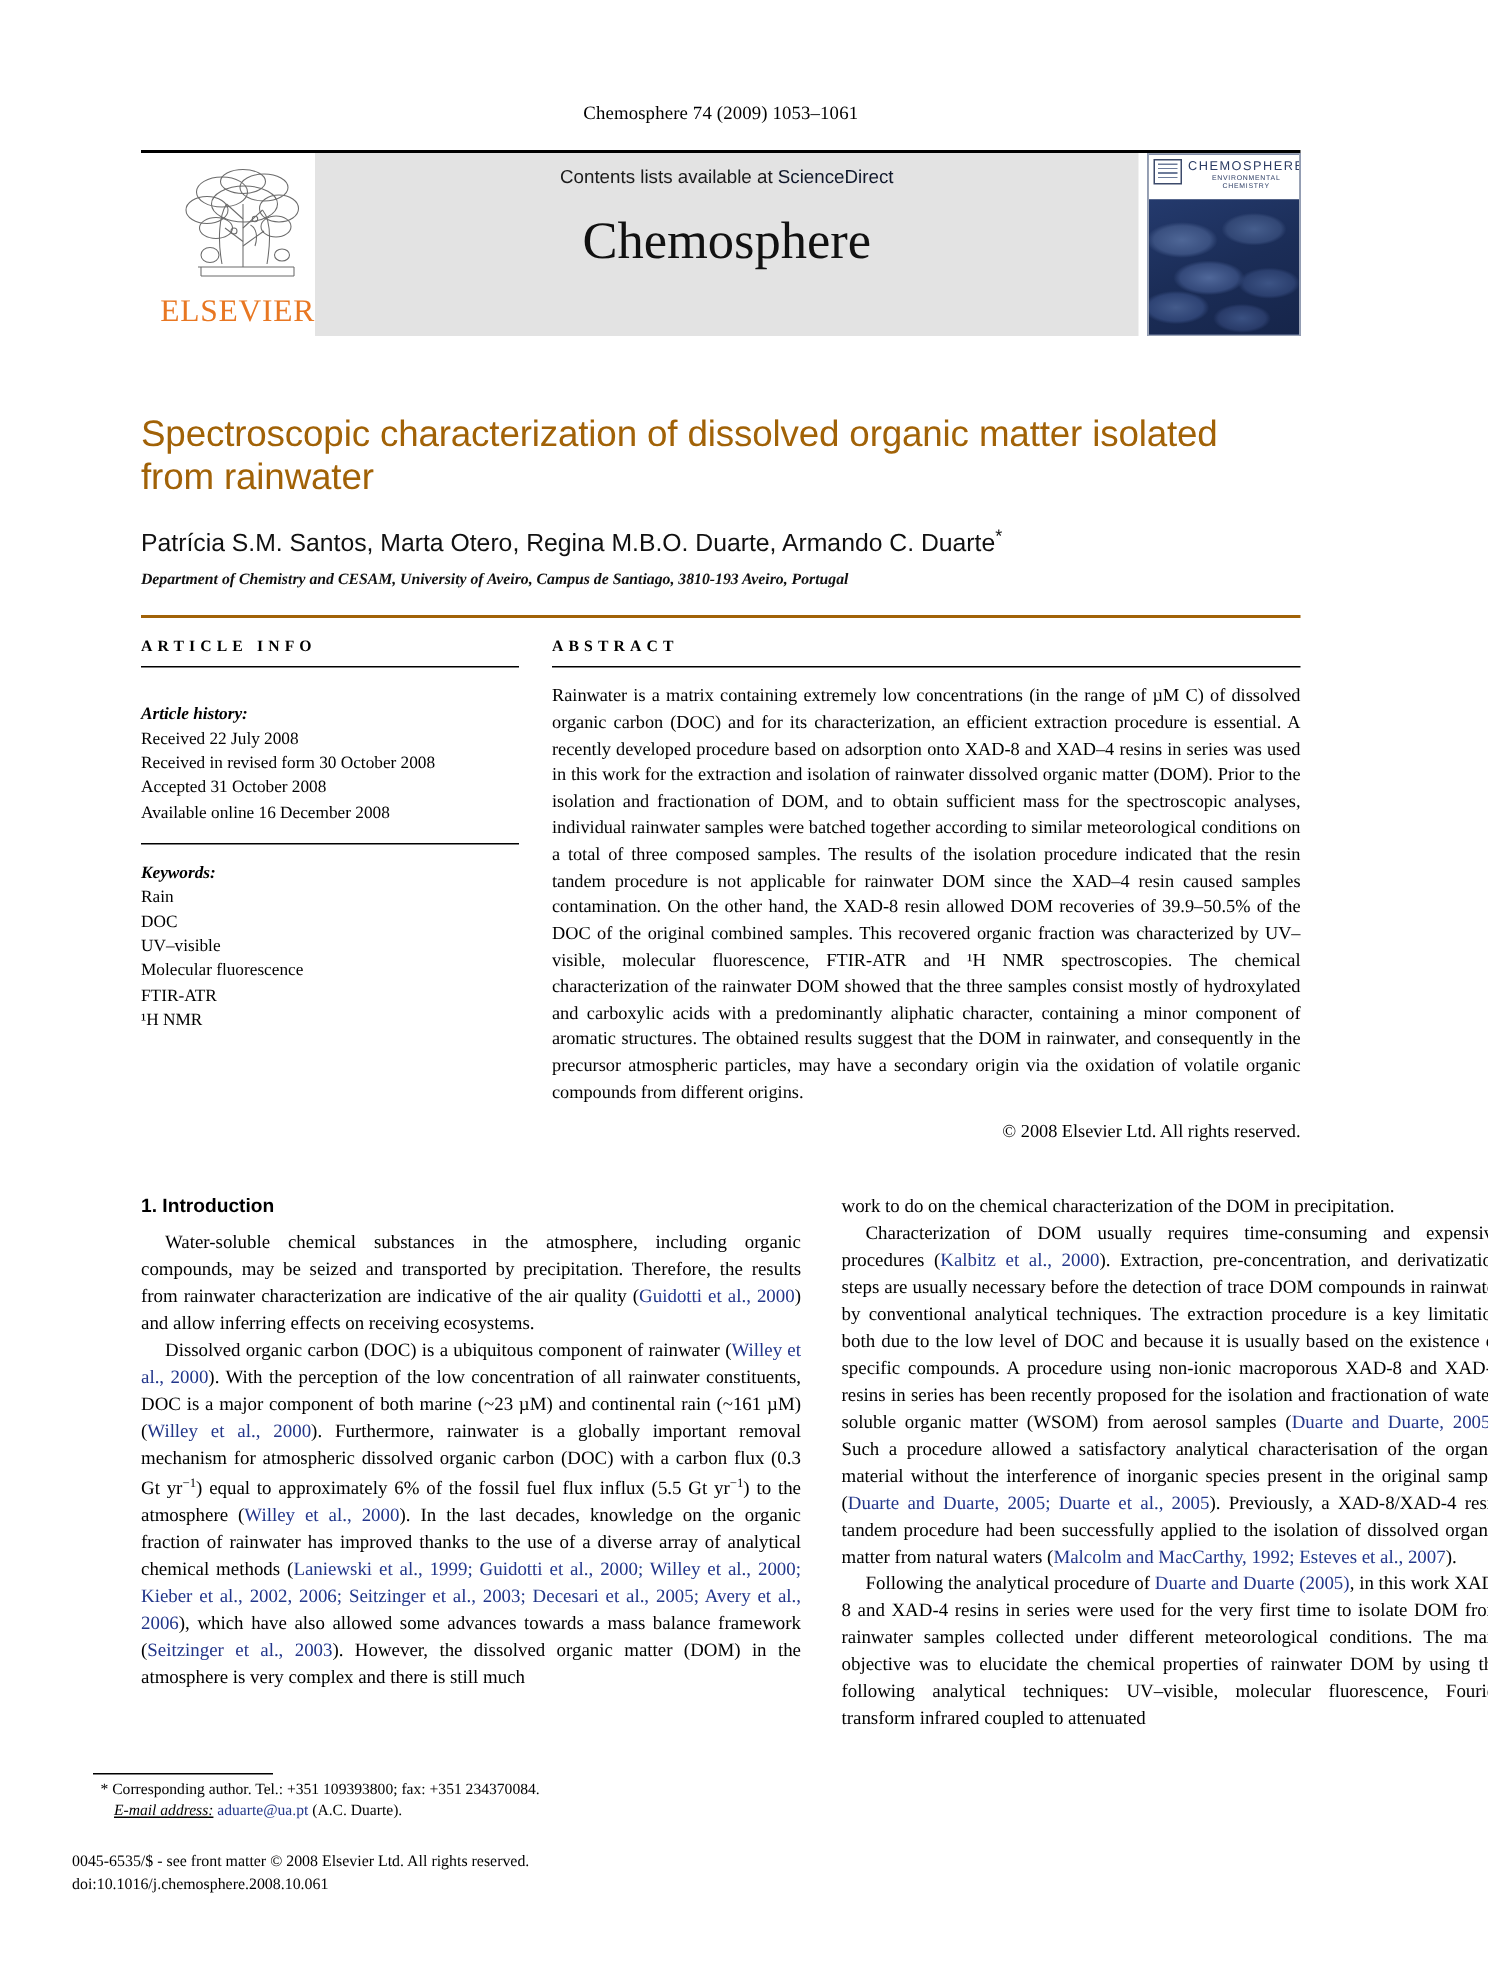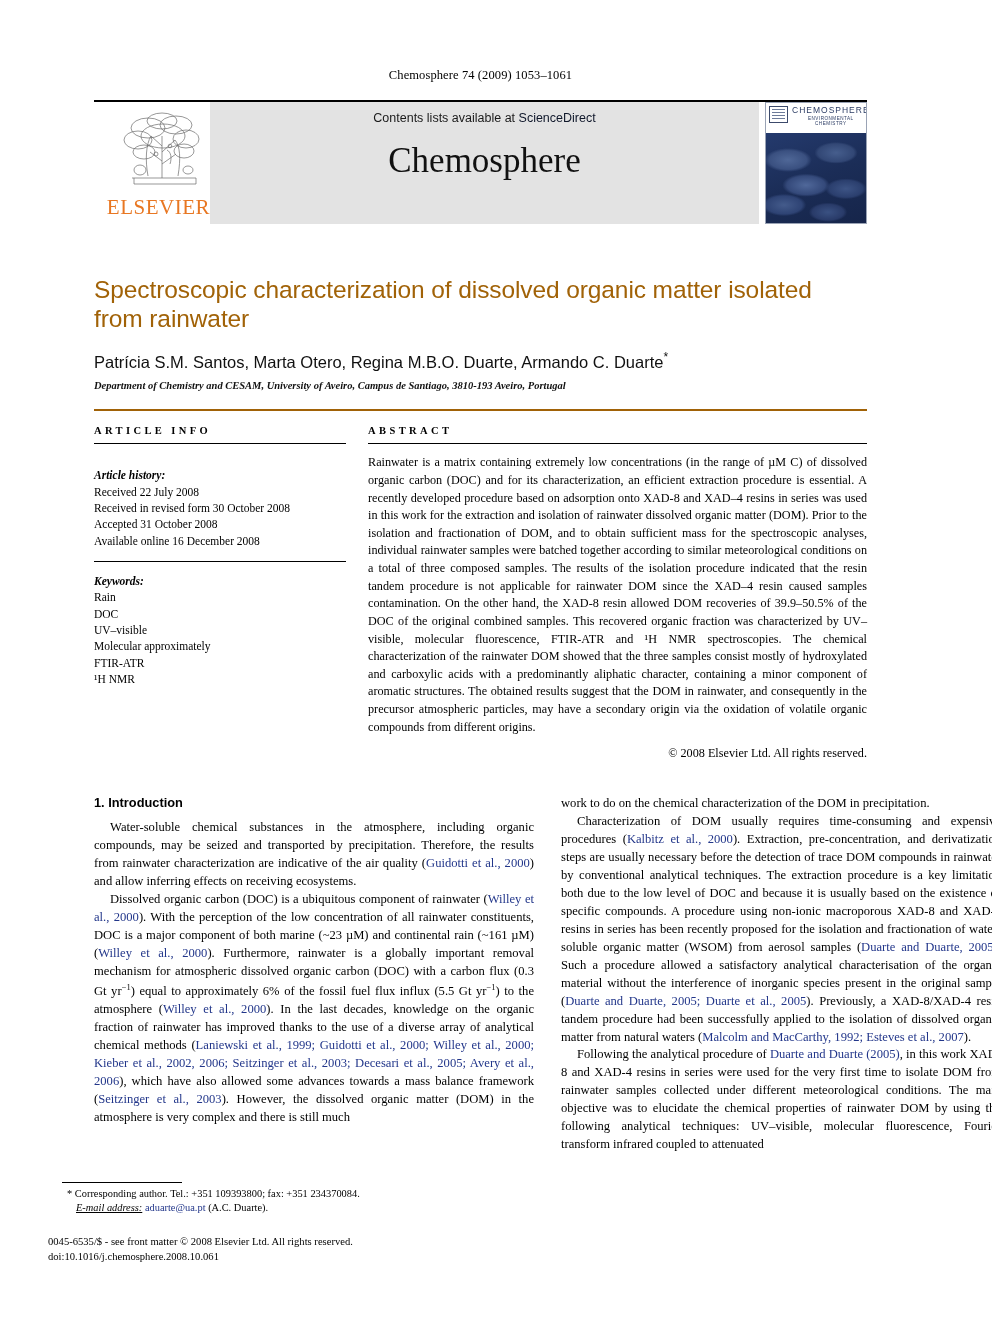--- a/index.html
+++ b/index.html
@@ -339,21 +339,21 @@
         <div>Received in revised form 30 October 2008</div>
         <div>Accepted 31 October 2008</div>
         <div>Available online 16 December 2008</div>
       </div>
 
       <div class="info-group keywords">
         <div class="info-label">Keywords:</div>
         <div>Rain</div>
         <div>DOC</div>
         <div>UV–visible</div>
-        <div>Molecular approximately</div>
+        <div>Molecular fluorescence</div>
         <div>FTIR-ATR</div>
         <div>¹H NMR</div>
       </div>
     </div>
 
     <div class="col-abstract">
       <div class="sec-head">ABSTRACT</div>
       <div class="rule"></div>
       <div class="abstract-body">Rainwater is a matrix containing extremely low concentrations (in the range of µM C) of dissolved organic carbon (DOC) and for its characterization, an efficient extraction procedure is essential. A recently developed procedure based on adsorption onto XAD-8 and XAD–4 resins in series was used in this work for the extraction and isolation of rainwater dissolved organic matter (DOM). Prior to the isolation and fractionation of DOM, and to obtain sufficient mass for the spectroscopic analyses, individual rainwater samples were batched together according to similar meteorological conditions on a total of three composed samples. The results of the isolation procedure indicated that the resin tandem procedure is not applicable for rainwater DOM since the XAD–4 resin caused samples contamination. On the other hand, the XAD-8 resin allowed DOM recoveries of 39.9–50.5% of the DOC of the original combined samples. This recovered organic fraction was characterized by UV–visible, molecular fluorescence, FTIR-ATR and ¹H NMR spectroscopies. The chemical characterization of the rainwater DOM showed that the three samples consist mostly of hydroxylated and carboxylic acids with a predominantly aliphatic character, containing a minor component of aromatic structures. The obtained results suggest that the DOM in rainwater, and consequently in the precursor atmospheric particles, may have a secondary origin via the oxidation of volatile organic compounds from different origins.</div>
       <div class="copyright">© 2008 Elsevier Ltd. All rights reserved.</div>

